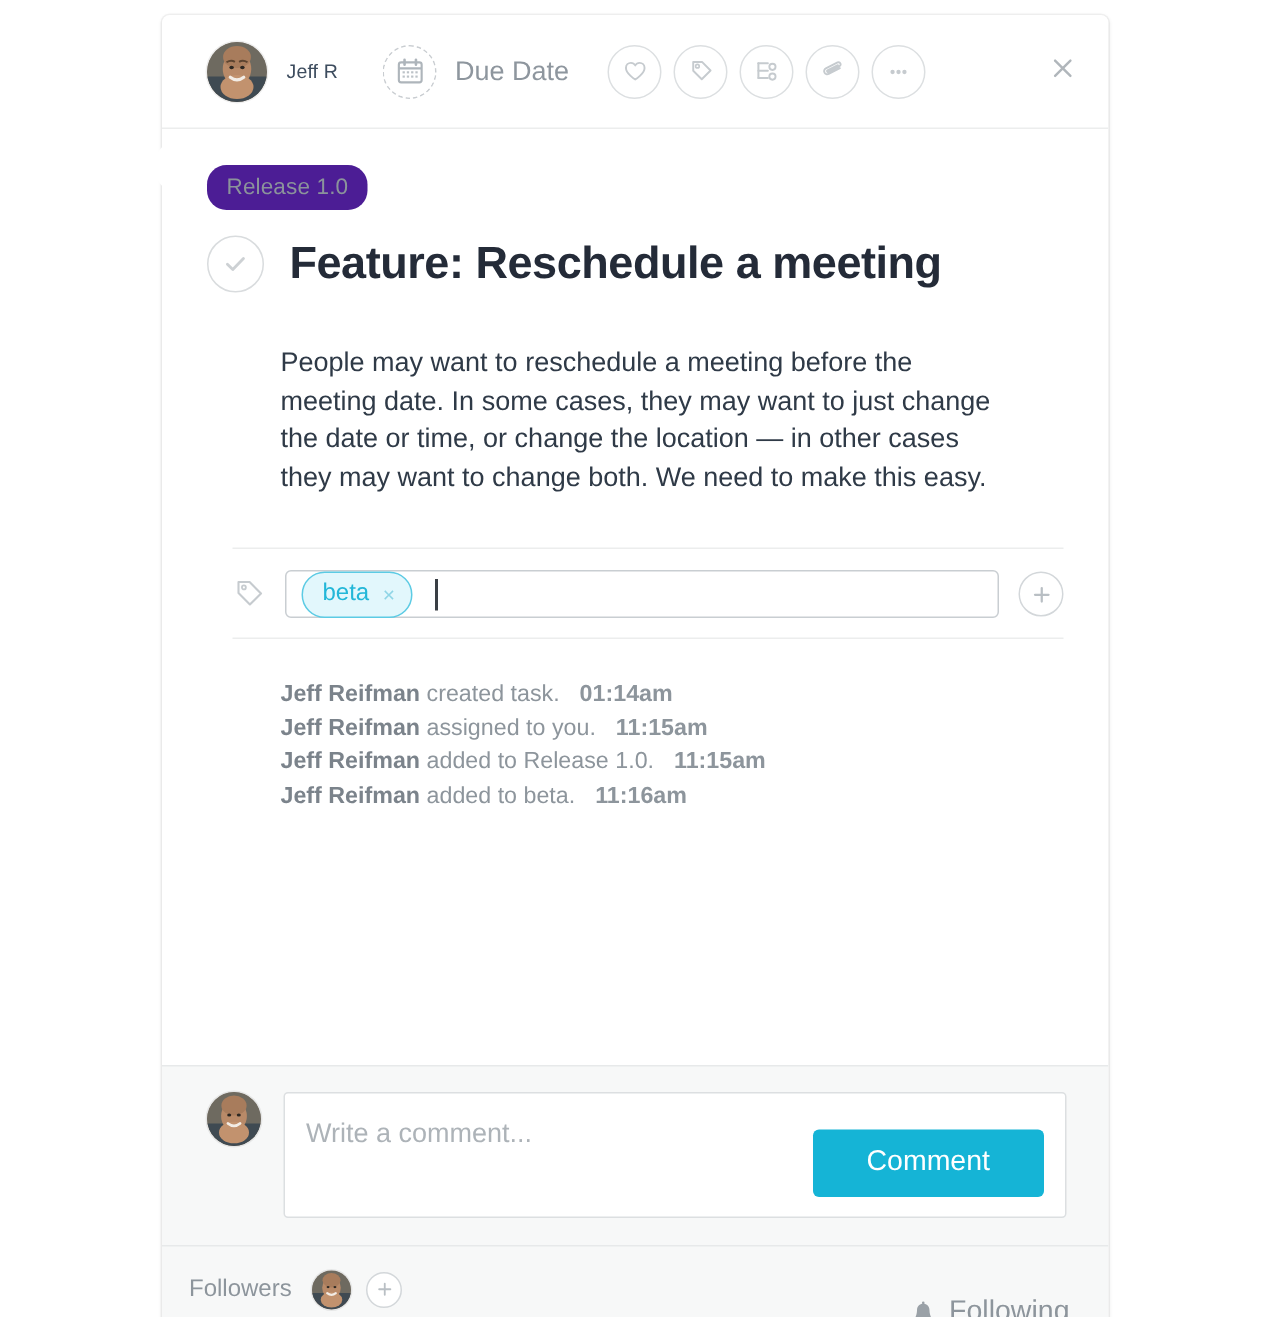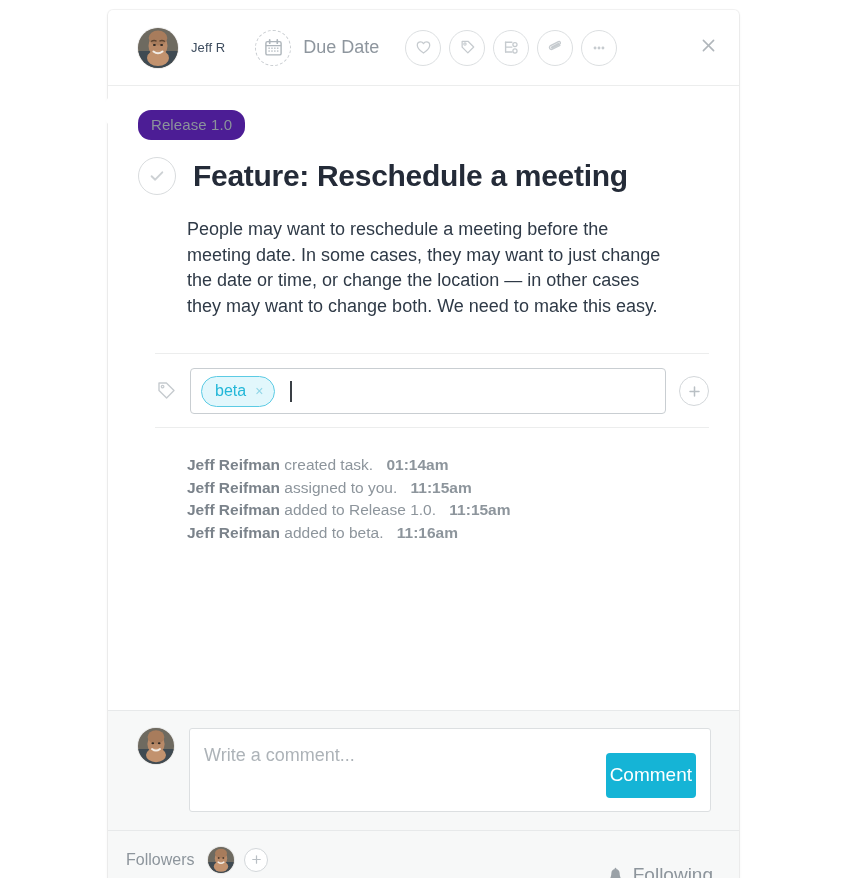--- a/index.html
+++ b/index.html
@@ -105,36 +105,36 @@
     border: 1.4px solid #d9dcde; background:#fff;
     display: flex; align-items: center; justify-content: center;
     cursor: pointer;
   }
   .title {
     font-size: 30px; font-weight: bold; color: #242b38;
     letter-spacing: -.3px; line-height: 1.15;
   }
 
   .desc {
-    margin: 0 0 0 49px;
+    margin: 12px 0 0 49px;
     font-size: 18px; line-height: 1.42; color: #2f3a47;
     max-width: 490px;
   }
 
   
   .tag-row {
     margin: 34px 0 0 17px;
     border-top: 1px solid #eceded;
     border-bottom: 1px solid #eceded;
     padding: 14px 0 13px 0;
     display: flex; align-items: center; gap: 13px;
   }
   .tag-glyph { flex: 0 0 22px; display:flex; align-items:center; }
   .tag-field {
-    flex: 1 1 auto; height: 46px;
+    flex: 1 1 auto; height: 32px;
     border: 1px solid #c9ced2; border-radius: 4px;
     background: #fff;
     display: flex; align-items: center;
     padding: 0 10px;
     gap: 2px;
   }
   .chip {
     display: inline-flex; align-items: center; gap: 9px;
     background: #e2f7fc; border: 1px solid #5ccbe4;
     color: #23b7d8; font-size: 16px;
@@ -183,21 +183,21 @@
     background: #fff; border: 1px solid #dcdfe1; border-radius: 3px;
     position: relative;
     padding: 16px 14px;
   }
   .comment-ph { font-size: 18px; color: #adb3b8; }
   .comment-btn {
     position: absolute; right: 14px; bottom: 13px;
     background: #15b4d6; color: #fff;
     border: none; border-radius: 4px;
     font-size: 19px; font-family: inherit;
-    padding: 11px 4px 12px; cursor: pointer;
+    padding: 11px 36px 12px; cursor: pointer;
   }
 
   
   .footer {
     flex: 0 0 46px;
     background: #f7f8f8;
     border-top: 1px solid #e7e9ea;
     display: flex; align-items: center;
     padding: 0 26px 0 18px;
   }

